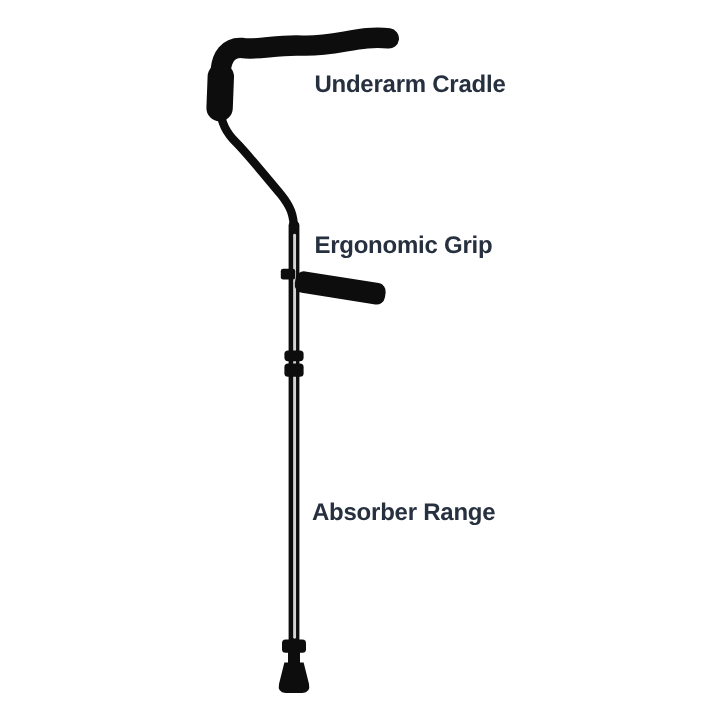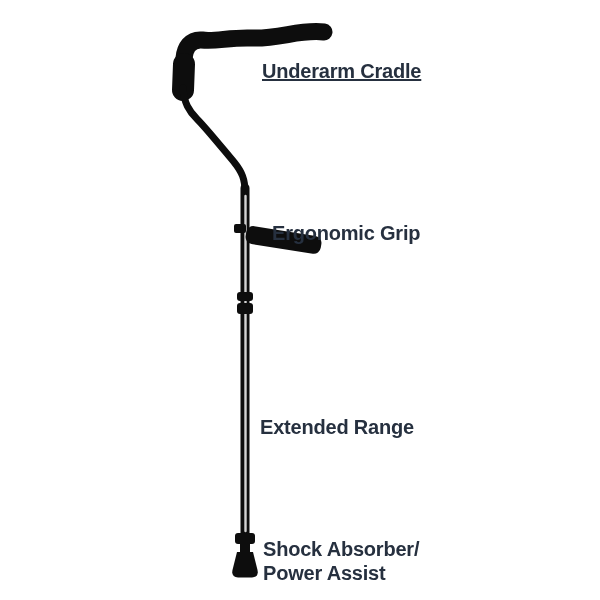--- a/index.html
+++ b/index.html
@@ -45,22 +45,22 @@
   .label{
     position:absolute;
     font-weight:bold;
     font-size:20px;
     line-height:24px;
     letter-spacing:-0.2px;
     color:var(--label);
     white-space:pre-line;
     -webkit-font-smoothing:antialiased;
   }
-  .label-underarm{left:262px;top:59px;text-decoration:underline;}
-  .label-grip{left:272px;top:193px;margin-top:28px;}
+  .label-underarm{left:262px;top:59px;}
+  .label-grip{left:262px;top:193px;}
   .label-folding{left:261px;top:294px;}
   .label-extended{left:260px;top:415px;}
   .label-shock{left:263px;top:537px;}
 </style>
 </head>
 <body>
 
 <div class="stage">
 
   <svg class="cane-svg" viewBox="0 0 600 600" aria-hidden="true">
@@ -85,17 +85,15 @@
 
     <g>
       <rect class="cane-fill" x="235" y="533" width="20" height="11" rx="3"></rect>
       <rect class="cane-fill" x="240" y="543" width="10" height="10"></rect>
       <path class="cane-fill" d="M 237 552 L 253 552 L 257.5 570 Q 259 577 252 577.5 L 238 577.5 Q 231 577 232.5 570 Z"></path>
     </g>
   </svg>
 
   <div class="label label-underarm">Underarm Cradle</div>
   <div class="label label-grip">Ergonomic Grip</div>
-  <div class="label label-extended">Extended Range</div>
-  <div class="label label-shock">Shock Absorber/
-Power Assist</div>
+  <div class="label label-extended">Absorber Range</div>
 
 </div>
 
 </body></html>

